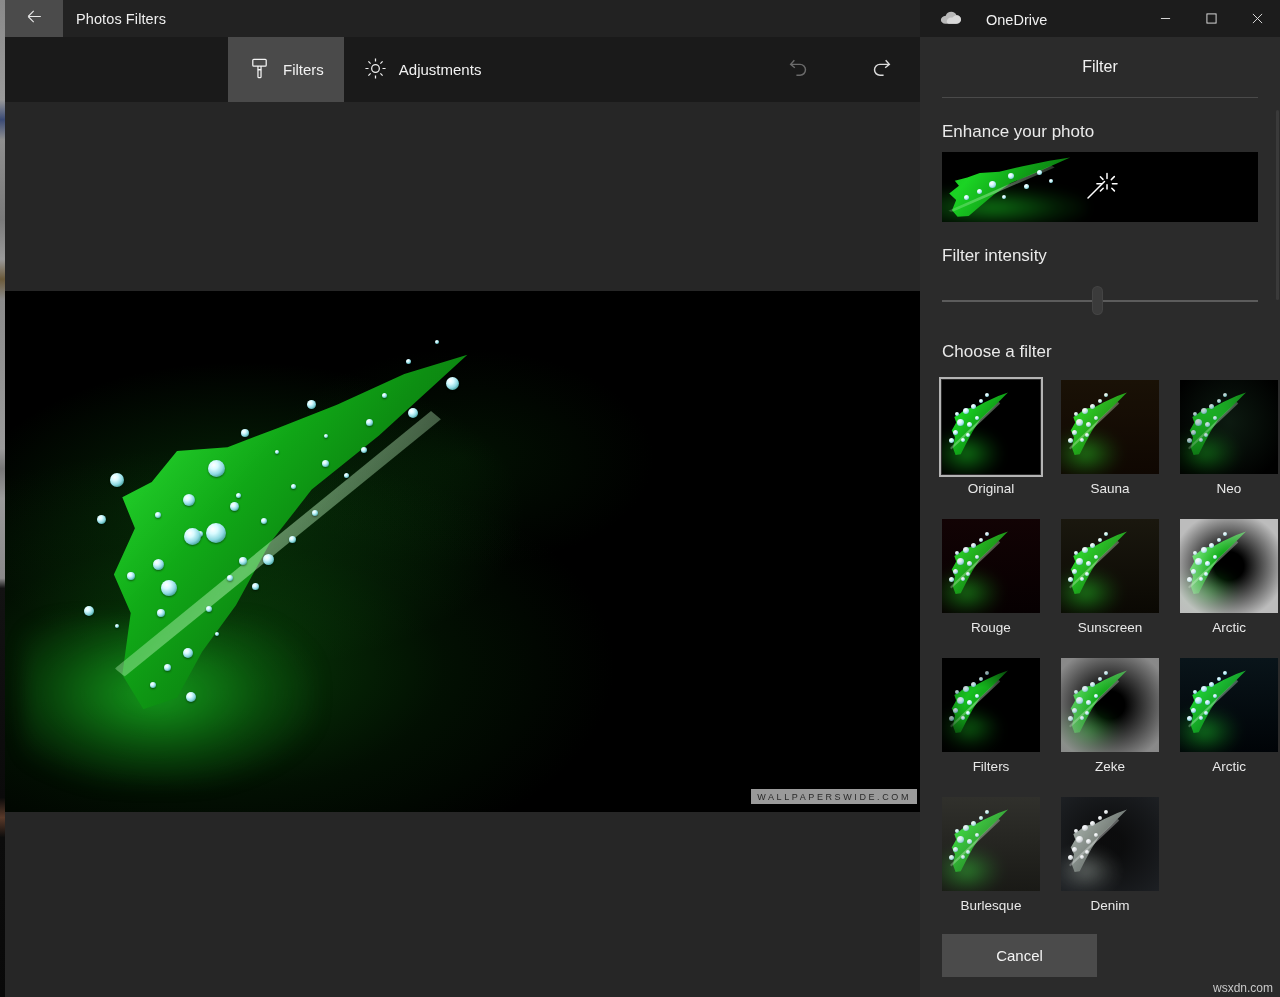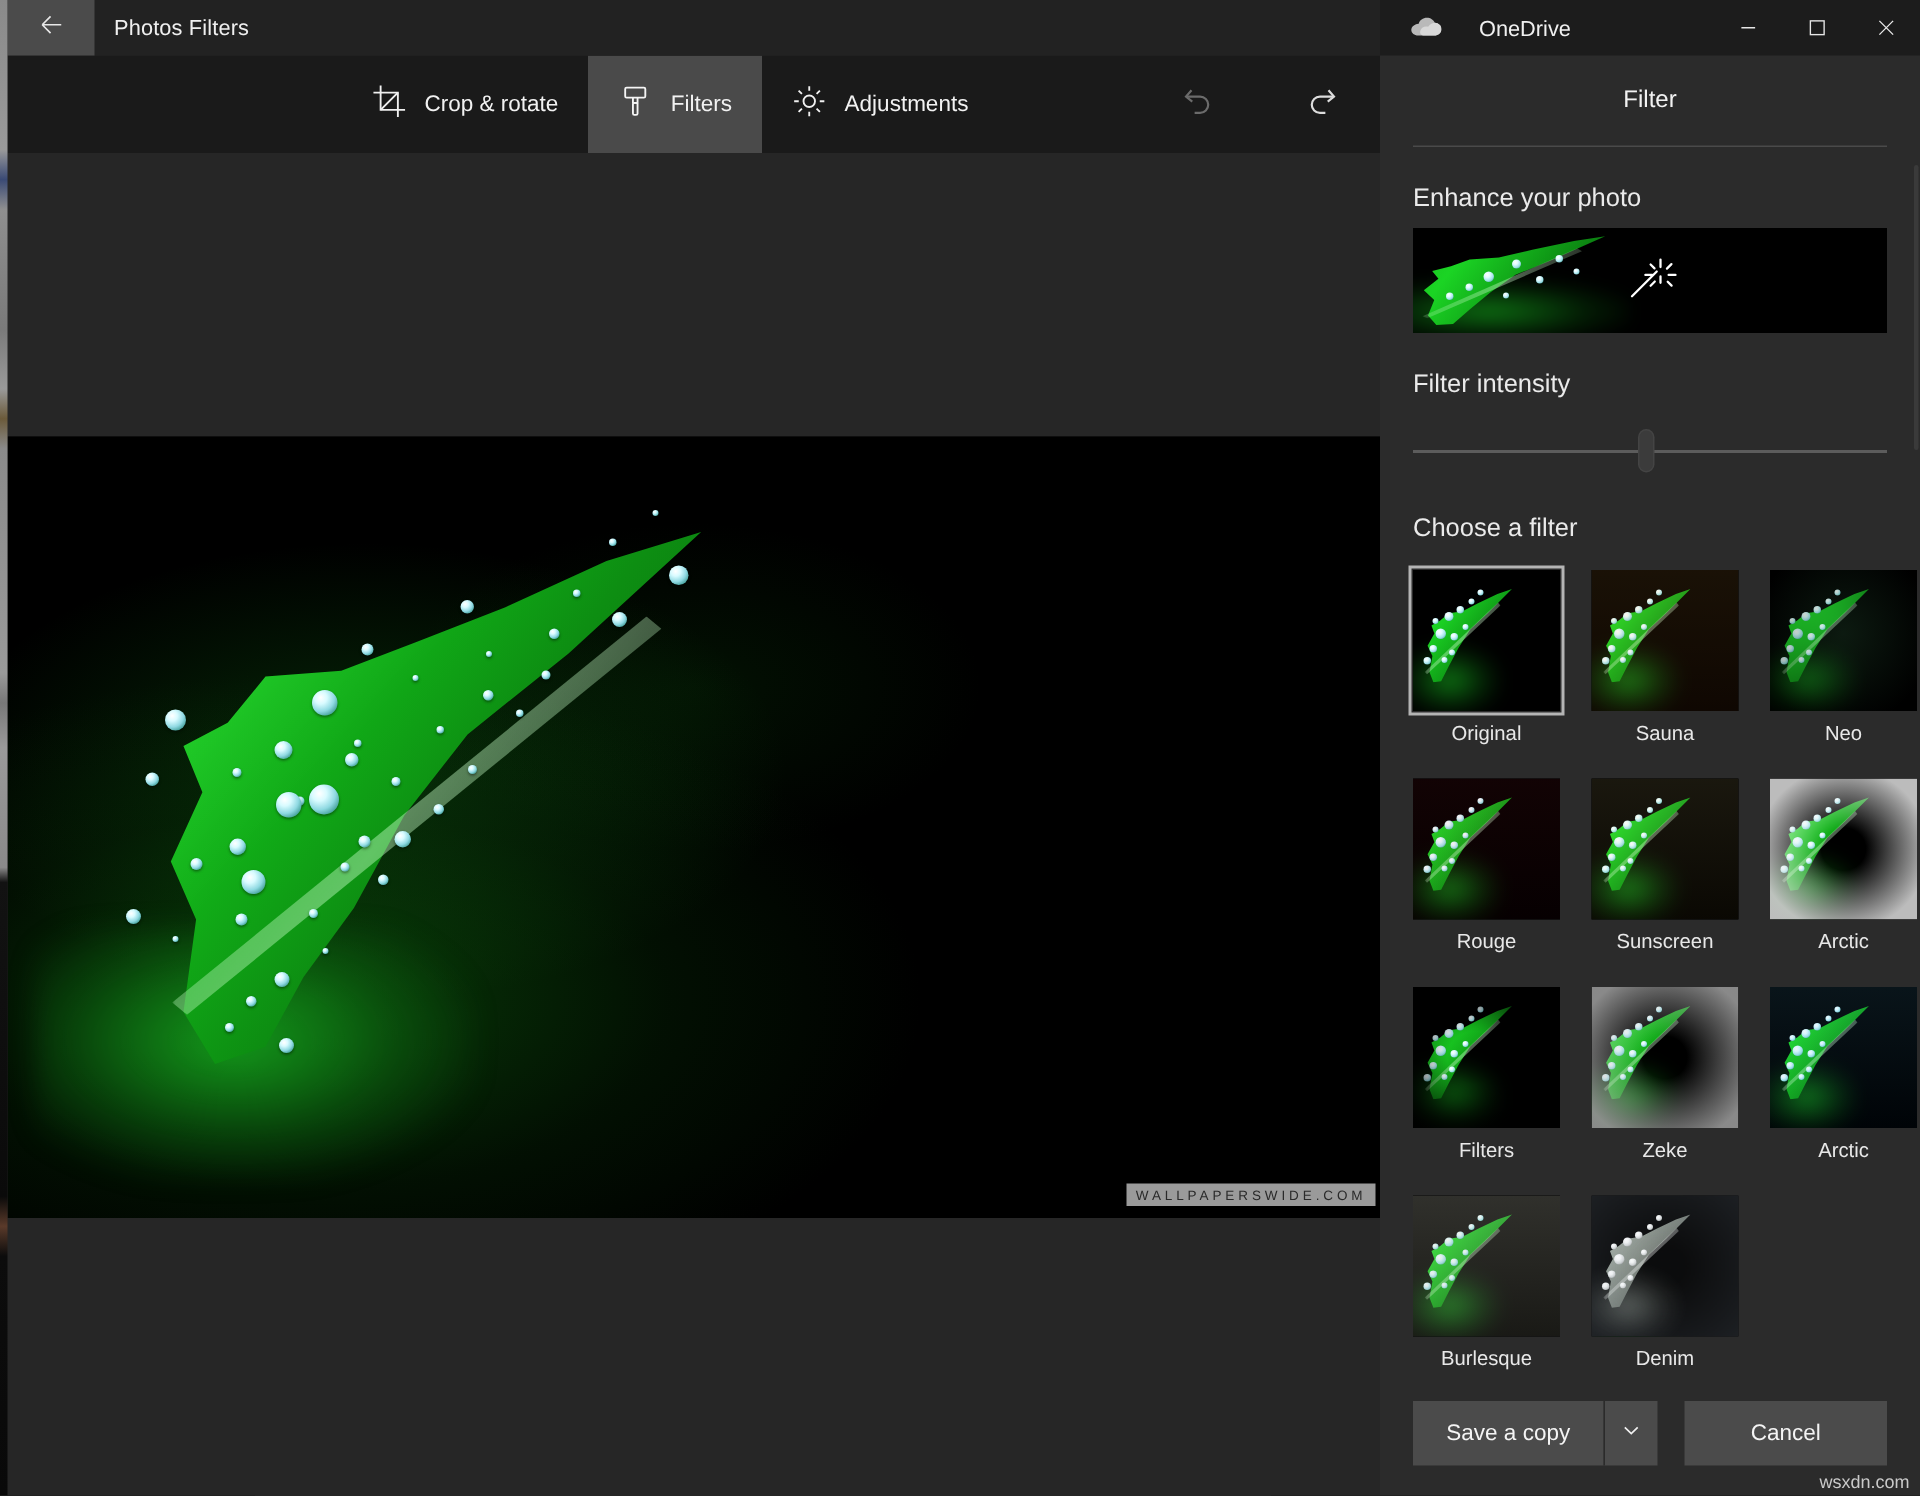--- a/index.html
+++ b/index.html
@@ -195,30 +195,20 @@
         <svg viewBox="0 0 12 12" stroke="#e6e6e6" stroke-width="1">
             <path d="M1 1l10 10M11 1L1 11"></path>
           </svg>
       </div>
     </div>
   </div>
 
   <div class="toolbar">
     <div class="tool-group">
 
-      <div class="tool">
-        <span>
-          <svg viewBox="0 0 24 24" fill="none" stroke="#f0f0f0" stroke-width="1.3">
-            <path d="M6 1v17h17"></path>
-              <path d="M1 6h17v17"></path>
-              <path d="M6 18L18 6"></path>
-          </svg>
-        </span>
-        <span>Crop &amp; rotate</span>
-      </div>
 
       <div class="tool active">
         <span>
           <svg viewBox="0 0 24 24" fill="none" stroke="#f5f5f5" stroke-width="1.3">
             <rect x="5" y="2.5" width="14" height="7" rx="1"></rect>
             <path d="M10.4 9.5v3.6h3.2V9.5"></path>
             <rect x="10.4" y="13.1" width="3.2" height="8.4" rx="1"></rect>
           </svg>
         </span>
         <span>Filters</span>
@@ -627,28 +617,18 @@
     </div>
             </div>
      <div class="filter-name">Denim</div>
           </div>
         </div>
     </div>
 
     <div class="pscroll"></div>
 
     <div class="actions">
-      <div class="save-split">
-        <div class="btn btn-save">Save a copy</div>
-        <div class="btn btn-caret">
-          <span>
-            <svg viewBox="0 0 13 13" fill="none" stroke="#f0f0f0" stroke-width="1.1">
-                <path d="M2.2 4.6L6.5 8.8l4.3-4.2"></path>
-              </svg>
-          </span>
-        </div>
-      </div>
       <div class="btn btn-cancel">Cancel</div>
     </div>
   </div>
 
   <div class="site-wm">wsxdn.com</div>
 </div>
 
 </body></html>

